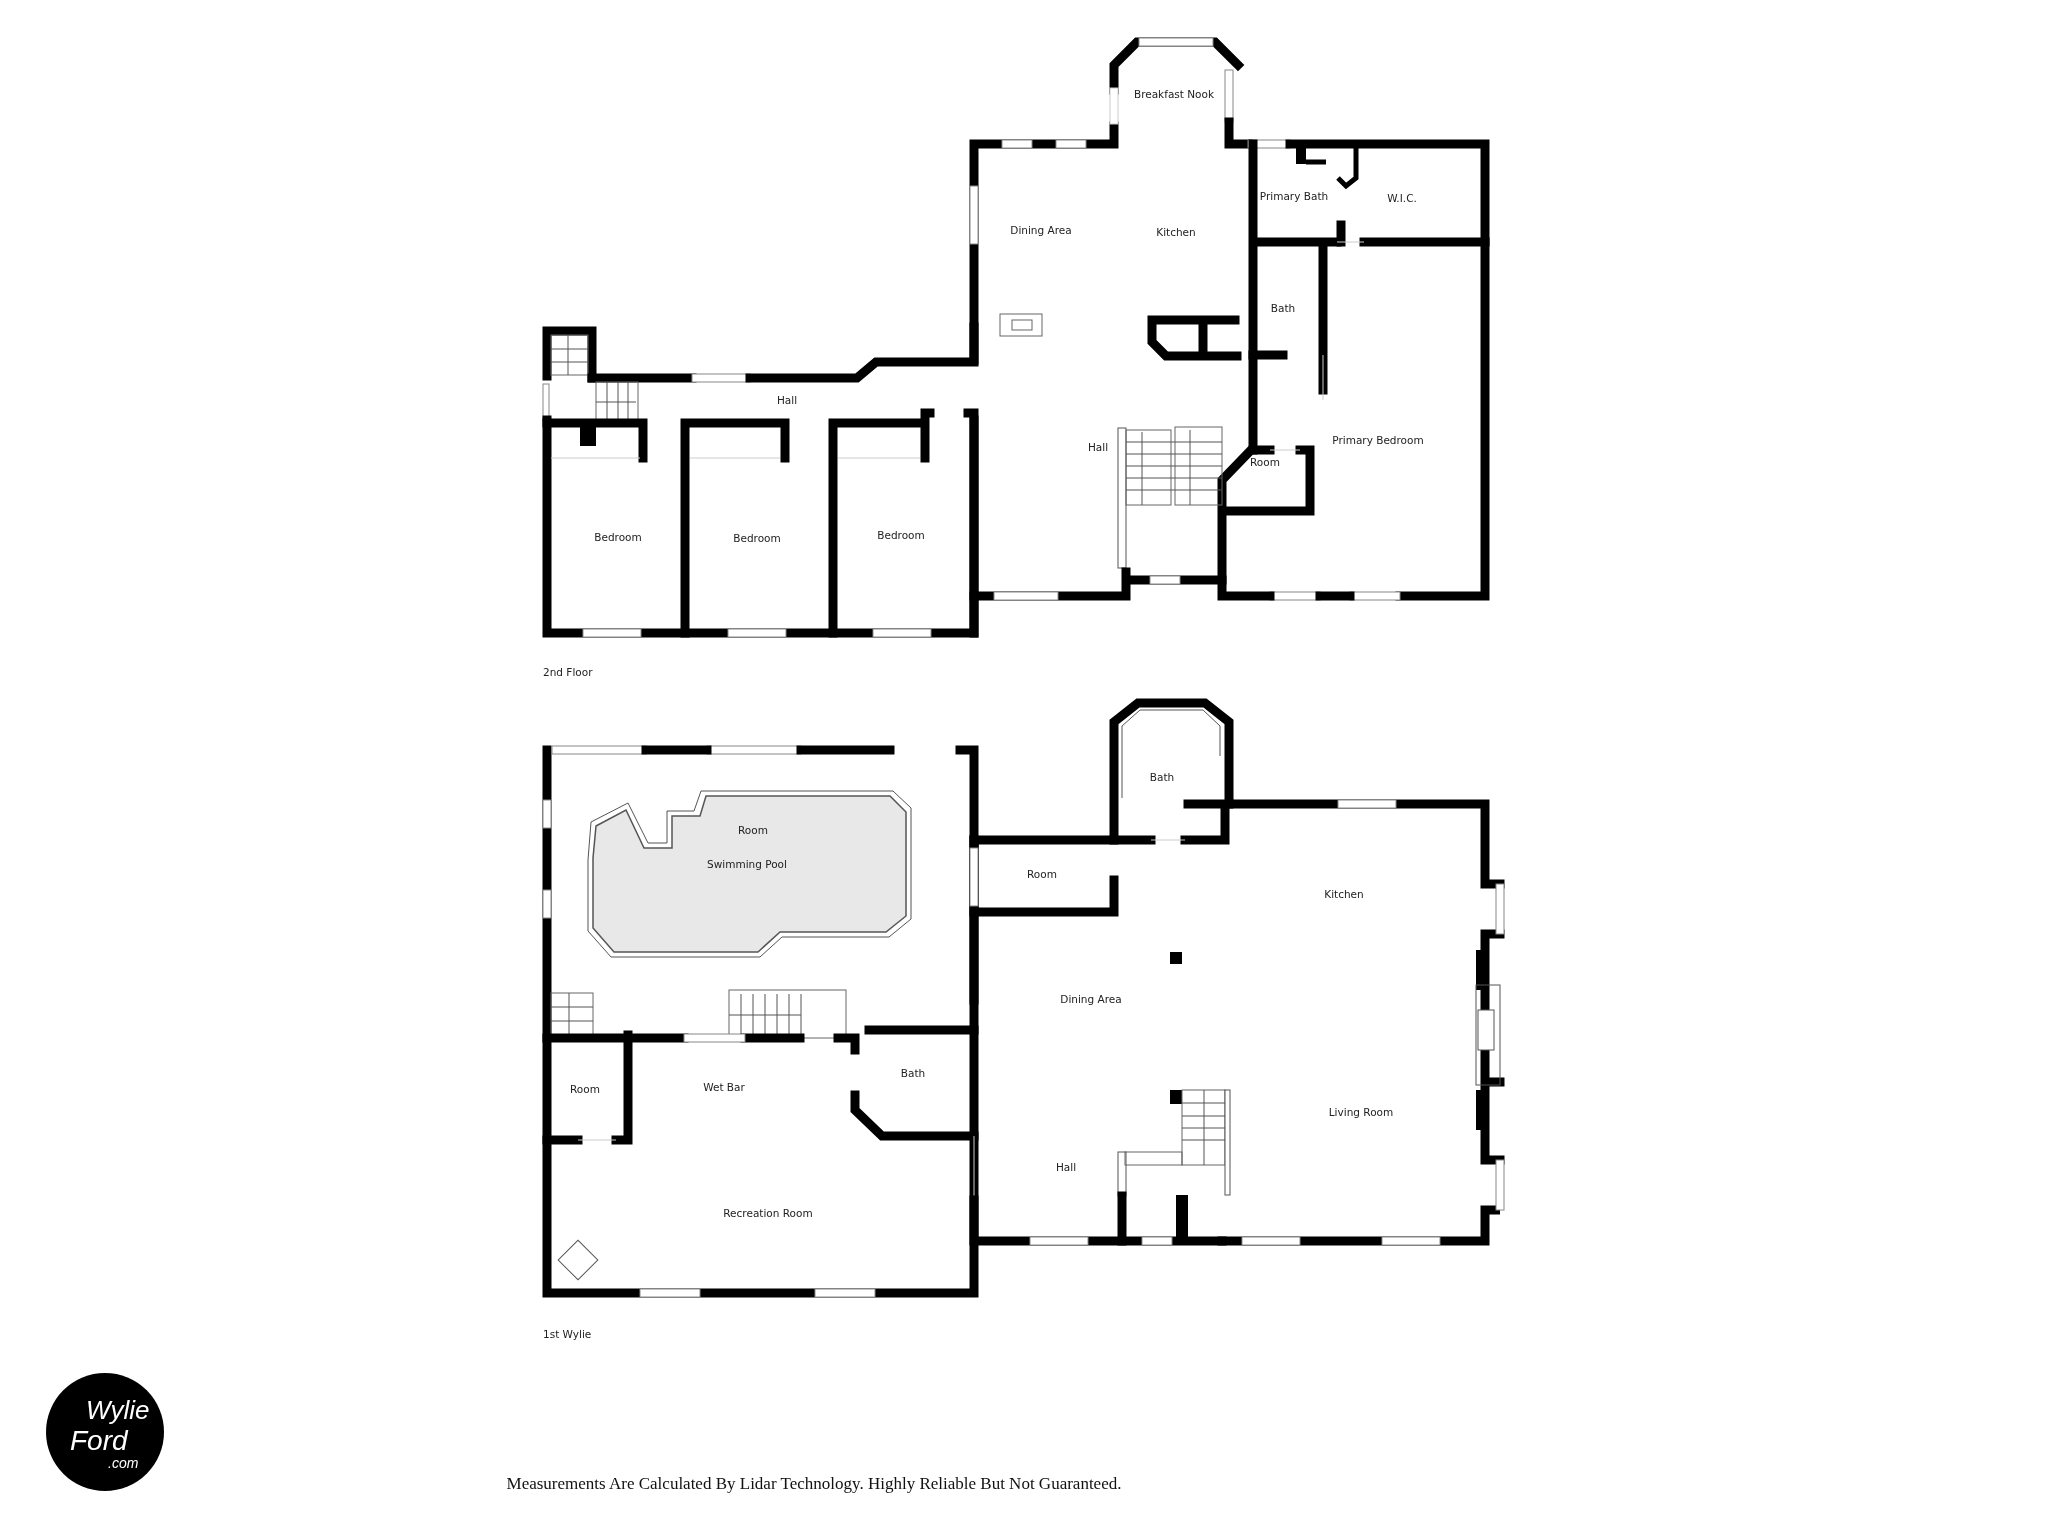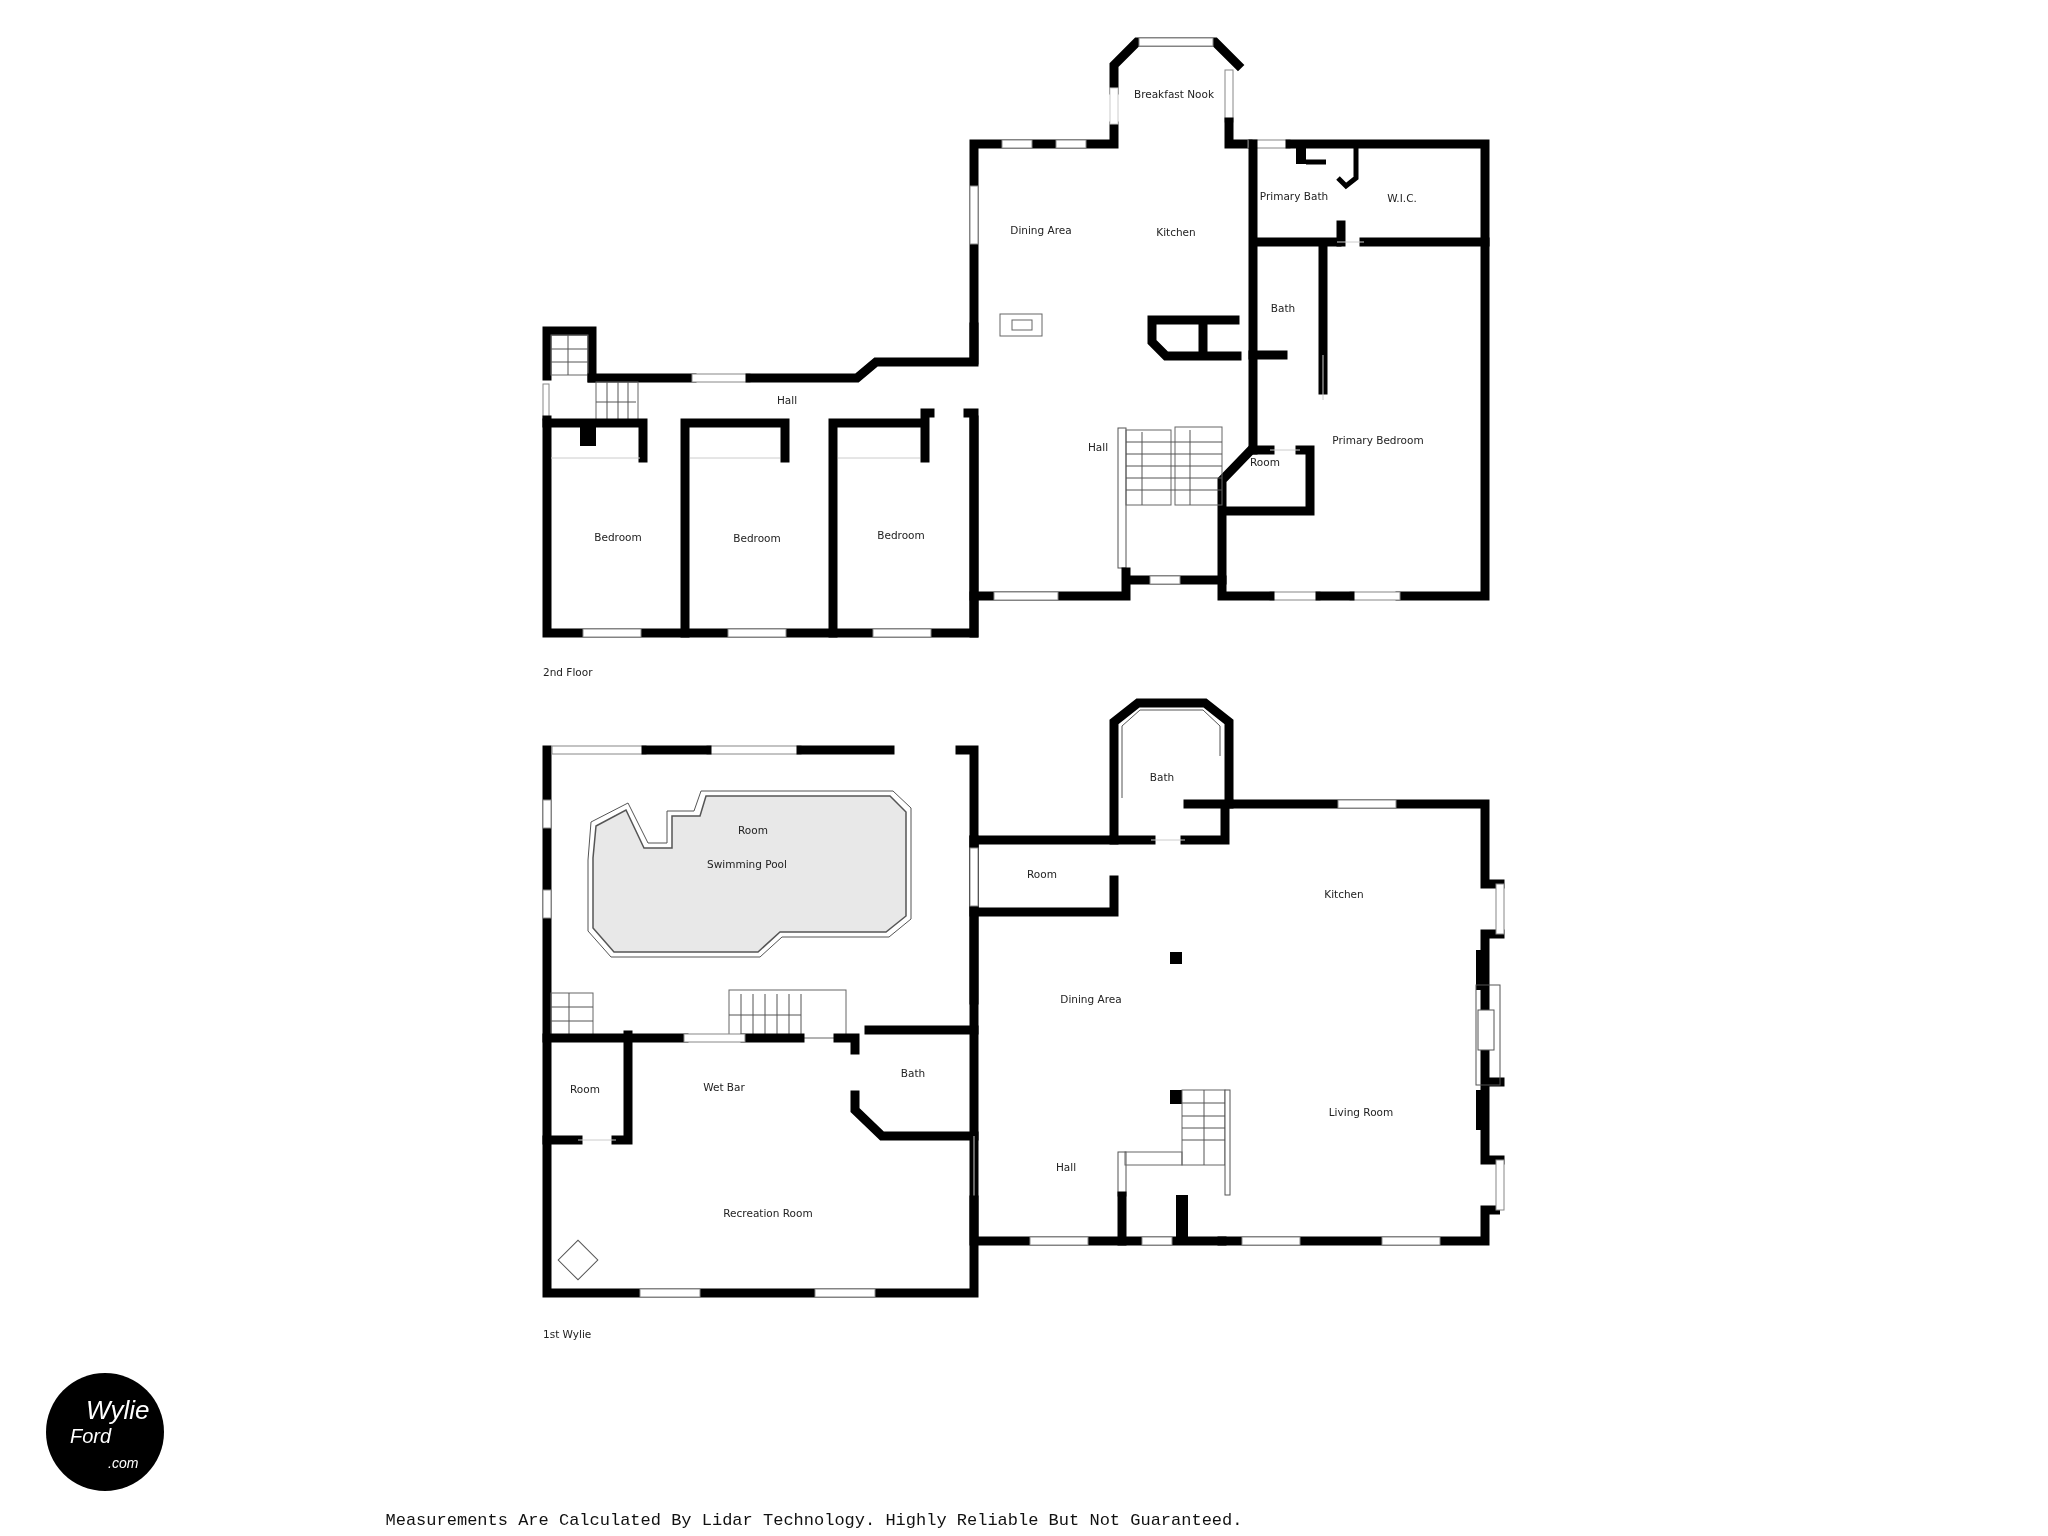--- a/index.html
+++ b/index.html
@@ -1,20 +1,20 @@
 <!DOCTYPE html>
 <html><head>
 <meta charset="utf-8">
 <style>
   html, body { margin:0; padding:0; background:#ffffff; }
   body { width:2048px; height:1536px; position:relative; overflow:hidden; font-family:"DejaVu Sans", sans-serif; }
   #plan { position:absolute; left:0; top:0; width:2048px; height:1536px; }
   .room-label { font-family:"DejaVu Sans", sans-serif; font-size:10.5px; fill:#222; text-anchor:middle; }
   .floor-label { position:absolute; font-size:10.5px; color:#222; }
-  .disclaimer { position:absolute; left:0; width:1628px; top:1474px; text-align:center; font-family:Liberation Mono, monospace; font-size:17px; color:#111;margin-top:37px; }
+  .disclaimer { position:absolute; left:0; width:1628px; top:1474px; text-align:center; font-family:Liberation Serif, serif; font-size:17px; color:#111; }
   .logo { position:absolute; left:46px; top:1373px; width:118px; height:118px; border-radius:50%; background:#000; }
   .logo span { position:absolute; color:#fff; font-family:Liberation Sans, sans-serif; font-style:italic; }
   .w { stroke:#000; stroke-width:9; fill:none; stroke-linecap:square; }
   .wt { stroke:#000; stroke-width:5; fill:none; }
   .win { fill:#fff; stroke:#888; stroke-width:1; }
   .thin { stroke:#555; stroke-width:1; fill:none; }
   .door { stroke:#ccc; stroke-width:1; fill:none; }
 </style>
 </head>
 <body>
@@ -198,17 +198,17 @@
     <text class="room-label" x="1361" y="1116">Living Room</text>
     <text class="room-label" x="1066" y="1171">Hall</text>
   </g>
 </svg>
 
 <div class="floor-label" style="left:543px; top:666px;">2nd Floor</div>
 <div class="floor-label" style="left:543px; top:1328px;">1st Wylie</div>
 
 <div class="logo">
   <span style="left:40px; top:22px; font-size:26px;">Wylie</span>
-  <span style="left:24px; top:52px; font-size:20px;">Ford</span>
+  <span style="left:24px; top:52px; font-size:28px;">Ford</span>
   <span style="left:62px; top:82px; font-size:14px;">.com</span>
 </div>
 
 <div class="disclaimer">Measurements Are Calculated By Lidar Technology. Highly Reliable But Not Guaranteed.</div>
 
 </body></html>

